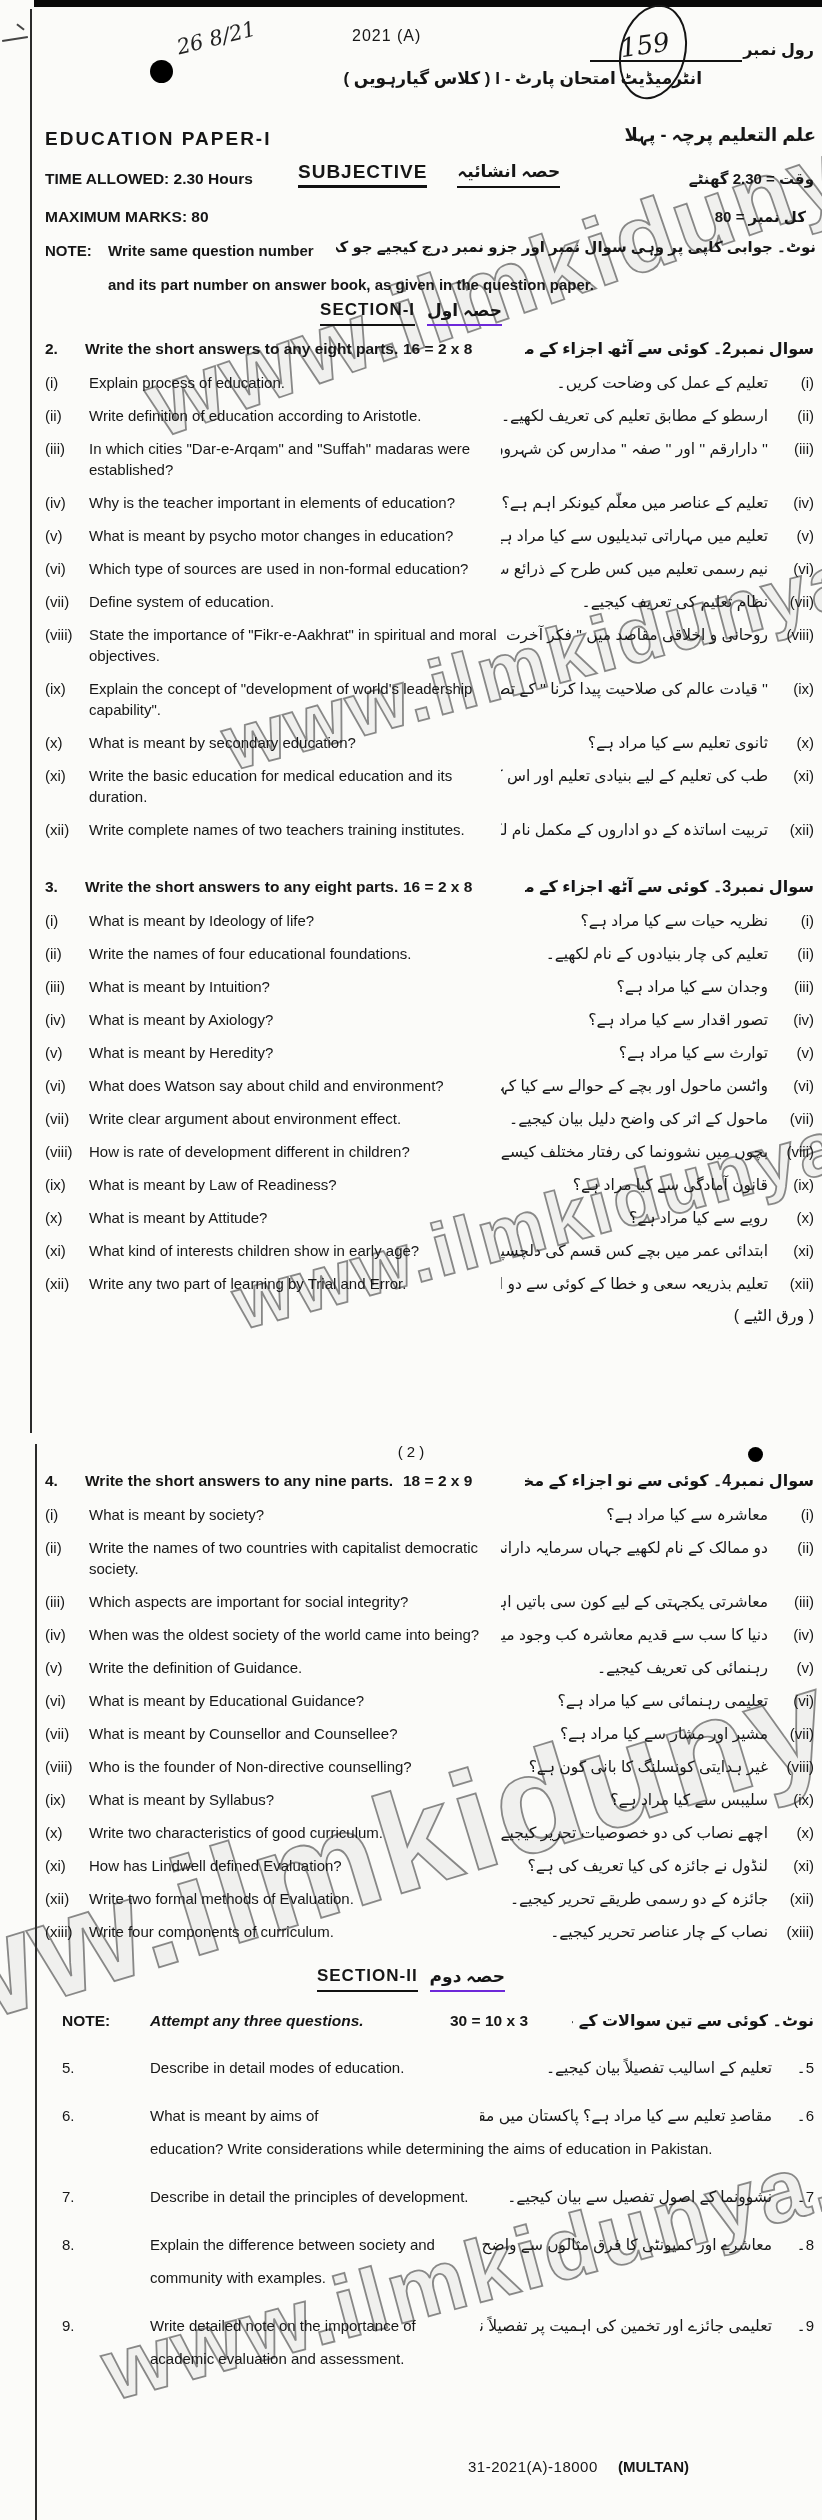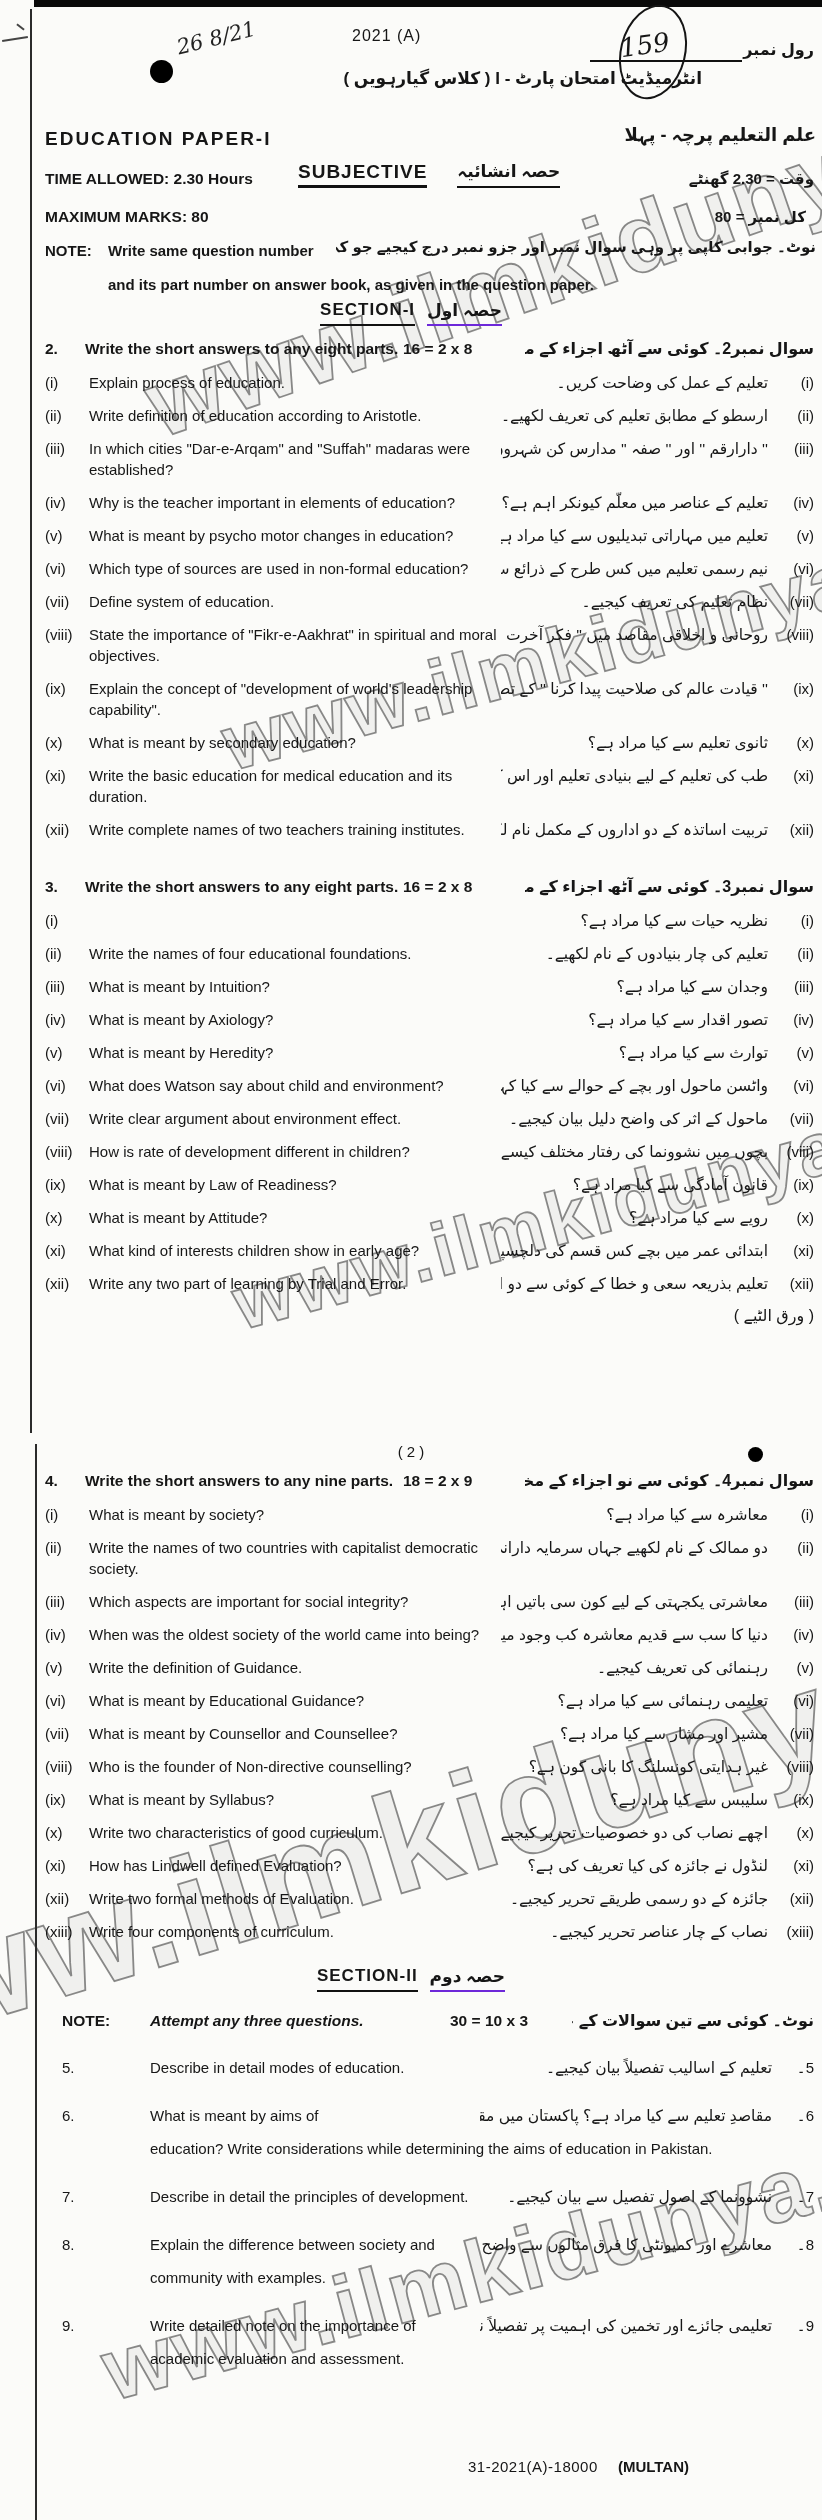--- a/index.html
+++ b/index.html
@@ -217,20 +217,21 @@
 
     <div class="qhead q3">
       <span class="qnum">3.</span>
       <span class="qtext">Write the short answers to any eight parts.</span>
       <span class="qmarks">16 = 2 x 8</span>
       <span class="qur">سوال نمبر3۔   کوئی سے آٹھ اجزاء کے مختصر جوابات تحریر کیجیے۔</span>
     </div>
     <div>
         <div class="part">
           <span class="pnum">(i)</span>
+          <span class="ptext">What is meant by Ideology of life?</span>
           <span class="putext" dir="rtl">نظریہ حیات سے کیا مراد ہے؟</span>
           <span class="punum">(i)</span>
         </div>
         <div class="part">
           <span class="pnum">(ii)</span>
           <span class="ptext">Write the names of four educational foundations.</span>
           <span class="putext" dir="rtl">تعلیم کی چار بنیادوں کے نام لکھیے۔</span>
           <span class="punum">(ii)</span>
         </div>
         <div class="part">

